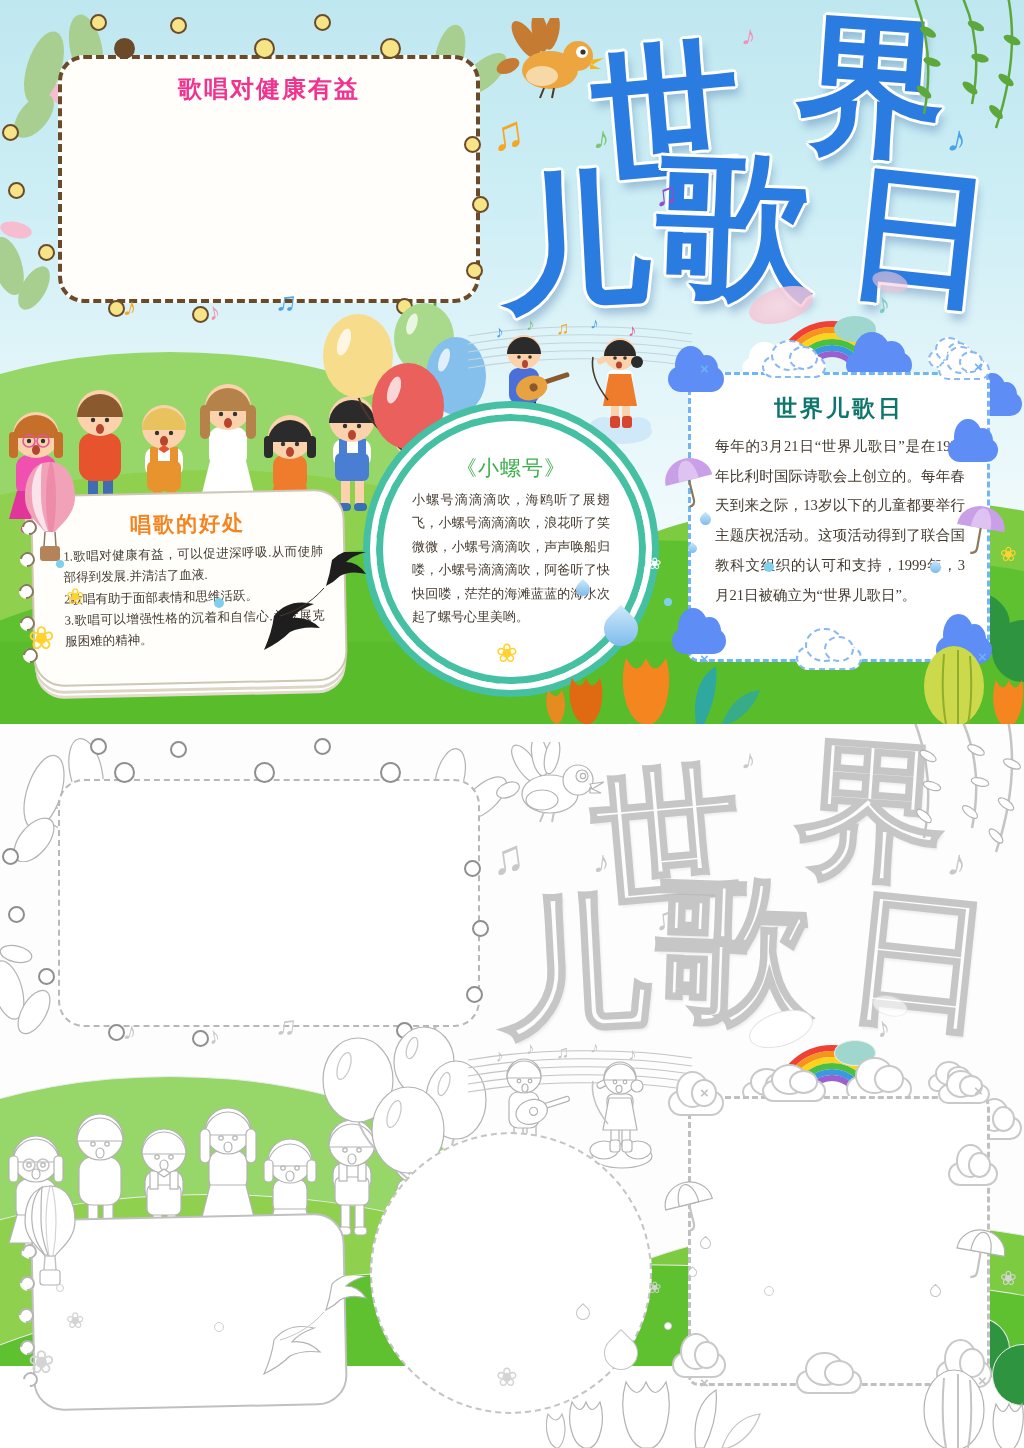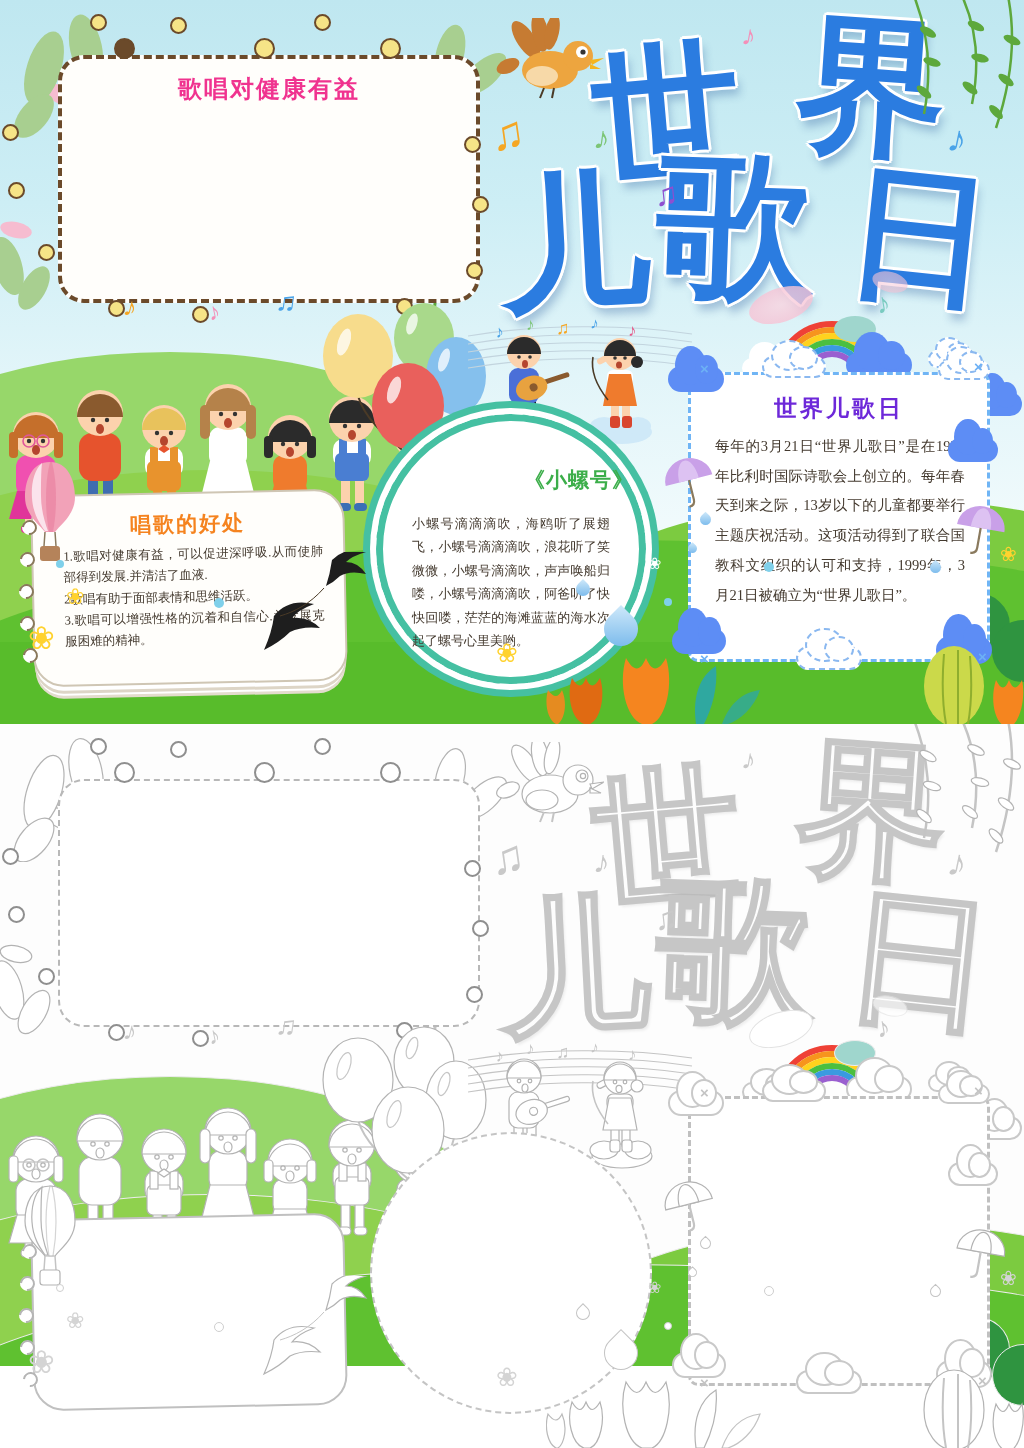--- a/index.html
+++ b/index.html
@@ -19,22 +19,22 @@
   .story-box{border:4px dashed #6b4a2a;border-radius:26px;}
   .benefits-box{border:2px solid #cfc6b4;border-radius:30px;
     box-shadow:0 6px 0 -2px #fff,0 8px 0 -1px #ddd5c6,0 12px 0 -3px #fff,0 14px 0 -2px #e3dccd;}
   .info-box{border:3px dashed #70b5f5;border-radius:10px;background:#fff;}
   .circle-panel{position:absolute;border-radius:50%;background:#fff;border:6px dashed #fff;
     box-shadow:0 0 0 7px #45c0a2,inset 0 0 0 7px #45c0a2;}
   .panel h2{margin:0;text-align:center;font-weight:bold;}
   .panel p{margin:0;color:#43392e;font-family:"Liberation Serif",serif;text-align:justify;}
   .story-title{color:#f0338f;font-size:24px;letter-spacing:2px;padding-top:14px;}
   .benefit-title{color:#f5831f;font-size:21px;letter-spacing:2px;padding-top:16px;}
-  .circle-title{color:#3cae4a;font-size:21px;letter-spacing:1px;text-align:right;margin:12px;padding-top:40px;font-weight:bold;}
-  .info-title{color:#6d28d9;font-size:23px;letter-spacing:3px;padding-top:18px;}
+  .circle-title{color:#3cae4a;font-size:21px;letter-spacing:1px;text-align:center;margin:0;padding-top:40px;font-weight:normal;}
+  .info-title{color:#0f766e;font-size:23px;letter-spacing:3px;padding-top:18px;}
   .story-body{font-size:13px;line-height:1.6;padding:8px 22px 0 22px;}
   .benefit-body{font-size:12.5px;line-height:1.7;padding:6px 20px 0 30px;}
   .circle-body{font-size:13px;line-height:1.8;padding:6px 36px 0 36px;color:#43392e;
     font-family:"Liberation Serif",serif;text-align:justify;margin:0;}
   .info-body{font-size:14.5px;line-height:2.05;padding:8px 22px 0 24px;}
 
   .title-char{position:absolute;font-weight:900;color:#2b7ce0;line-height:1;
     text-shadow:3px 0 0 #fff,-3px 0 0 #fff,0 3px 0 #fff,0 -3px 0 #fff,2px 2px 0 #fff,-2px 2px 0 #fff,
       2px -2px 0 #fff,-2px -2px 0 #fff,4px 9px 8px rgba(30,80,150,.30);}
   .note{position:absolute;line-height:1;font-weight:bold;}

